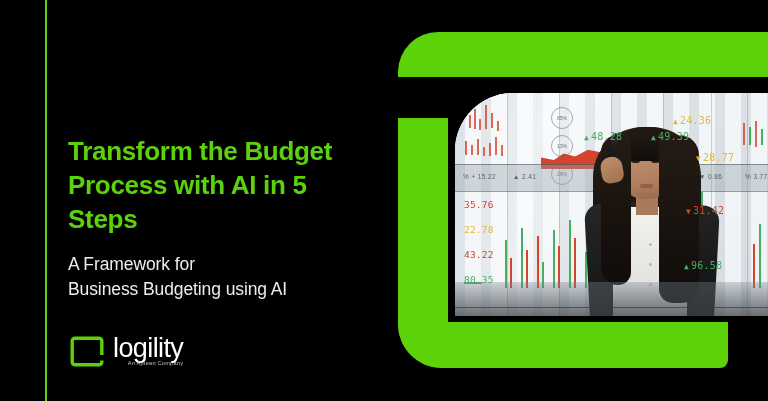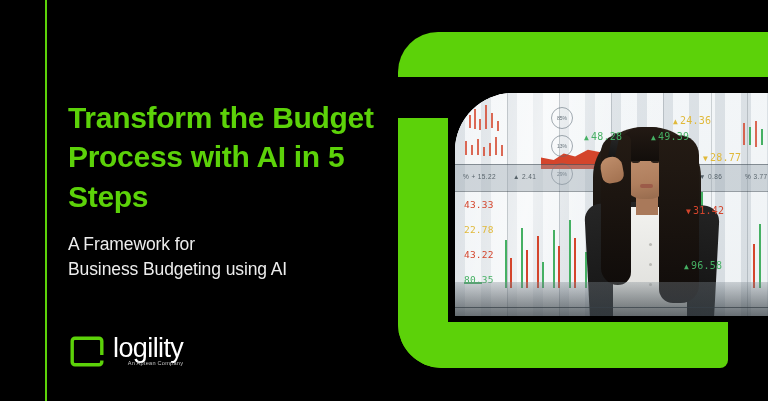--- a/index.html
+++ b/index.html
@@ -26,25 +26,26 @@
   }
 
   
   .text-col {
     position: absolute;
     left: 68px; top: 98px;
     width: 320px;
   }
   .headline {
     color: #5CD209;
-    font-size: 30px;
+    font-size: 26px;
     font-weight: bold;
     line-height: 1.31;
     letter-spacing: -0.3px;
     white-space: pre-line;
+    margin-top: 36px;
   }
   .subhead {
     margin-top: 16px;
     color: #EDEDED;
     font-size: 17.5px;
     font-weight: normal;
     line-height: 1.44;
     letter-spacing: -0.1px;
     white-space: pre-line;
   }
@@ -356,21 +357,21 @@
 
       <div class="ticker-band"></div>
       <div class="gridline gl-a"></div>
       <div class="gridline gl-b"></div>
 
       <div class="ticker-cell" style="left:8px;   top:80px">%  + 15.22</div>
       <div class="ticker-cell" style="left:58px;  top:80px">▲  2.41</div>
       <div class="ticker-cell" style="left:244px; top:80px">▼  0.86</div>
       <div class="ticker-cell" style="left:290px; top:80px">%  3.77</div>
 
-      <div class="axis-val" style="top:106px; color:#D4452C">43.33</div>
+      <div class="axis-val" style="top:106px; color:#D4452C">35.76</div>
       <div class="axis-val" style="top:131px; color:#E0B93A">22.78</div>
       <div class="axis-val" style="top:156px; color:#D4452C">43.22</div>
       <div class="axis-val" style="top:181px; color:#45B063">80.35</div>
       <div class="bar g" style="left:9px; width:18px; height:2px; bottom:32px"></div>
 
       <div class="bar g" style="left:50px;  height:48px; bottom:28px"></div>
       <div class="bar r" style="left:55px;  height:30px; bottom:28px"></div>
       <div class="bar g" style="left:66px;  height:60px; bottom:28px"></div>
       <div class="bar r" style="left:71px;  height:38px; bottom:28px"></div>
       <div class="bar r" style="left:82px;  height:52px; bottom:28px"></div>
@@ -417,21 +418,21 @@
 
       <div class="quote" style="left:218px; top:22px; color:#E0B93A">
         <span class="arw">▲</span><span>24.36</span>
       </div>
       <div class="quote" style="left:129px; top:38px; color:#45B063">
         <span class="arw">▲</span><span>48.28</span>
       </div>
       <div class="quote" style="left:196px; top:38px; color:#45B063">
         <span class="arw">▲</span><span>49.39</span>
       </div>
-      <div class="quote" style="left:248px; top:59px; color:#E0B93A">
+      <div class="quote" style="left:241px; top:59px; color:#E0B93A">
         <span class="arw">▼</span><span>28.77</span>
       </div>
       <div class="quote" style="left:231px; top:112px; color:#D4452C">
         <span class="arw">▼</span><span>31.42</span>
       </div>
       <div class="quote" style="left:229px; top:167px; color:#45B063">
         <span class="arw">▲</span><span>96.58</span>
       </div>
 
       <div class="gridline gl-c"></div>

